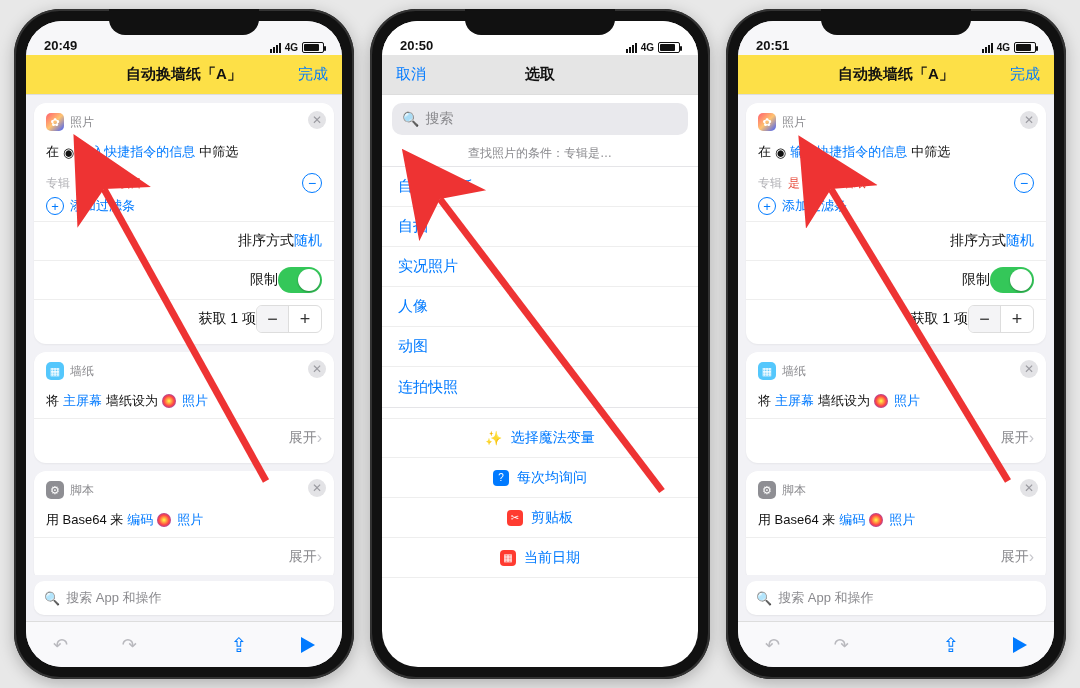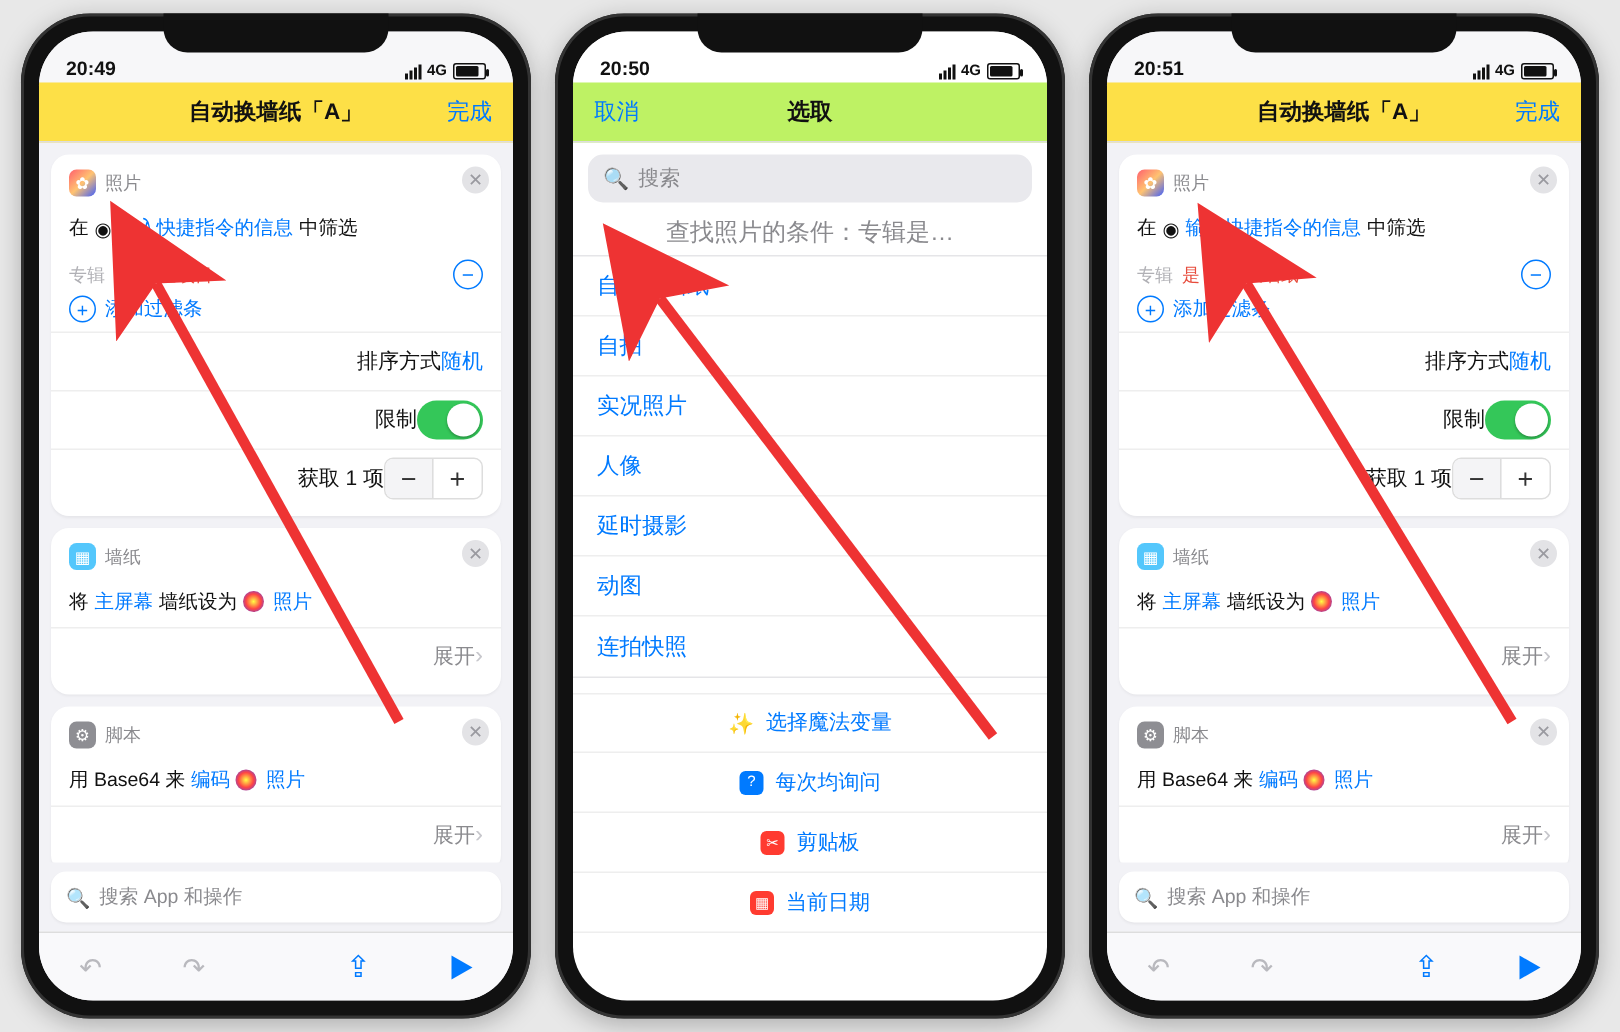--- a/index.html
+++ b/index.html
@@ -87,21 +87,21 @@
   .mi-wall{background:#54c7fc;} .mi-script{background:#8e8e93;}
   .pill-icon{width:14px;height:14px;border-radius:50%;display:inline-block;background:radial-gradient(circle,#ff4,#f44 50%,#44f);margin-right:2px;vertical-align:-2px;}
 
   .search-pill{margin:6px 8px;background:#fff;border-radius:10px;height:34px;display:flex;align-items:center;padding:0 10px;color:#8a8a8e;font-size:13px;gap:6px;box-shadow:0 1px 2px rgba(0,0,0,.06);}
   .bottombar{height:46px;border-top:1px solid #ddd;background:#f9f9fb;display:flex;align-items:center;justify-content:space-around;color:#007aff;font-size:18px;}
   .bottombar .undo,.bottombar .redo{color:#b9b9be}
   .play{width:0;height:0;border-left:14px solid #007aff;border-top:8px solid transparent;border-bottom:8px solid transparent;}
 
   
   .search-top{margin:8px 10px 4px;background:#e9e9ed;border-radius:10px;height:32px;display:flex;align-items:center;padding:0 10px;color:#8a8a8e;gap:6px;font-size:14px;}
-  .cond-label{text-align:center;color:#8a8a8e;font-size:16px;margin:6px 0 4px;}
+  .cond-label{text-align:center;color:#8a8a8e;font-size:12px;margin:6px 0 4px;}
   .list{background:#fff;border-top:1px solid #e5e5e8;border-bottom:1px solid #e5e5e8;}
   .list .item{height:40px;display:flex;align-items:center;padding:0 16px;border-bottom:1px solid #eee;color:#007aff;font-size:15px;}
   .list .item:last-child{border-bottom:none;}
   .magicrow{height:40px;display:flex;align-items:center;justify-content:center;gap:8px;color:#007aff;font-size:14px;background:#fff;border-bottom:1px solid #eee;}
   .magicrow.first{border-top:1px solid #eee;margin-top:10px;}
   .wand{color:#007aff}
   .sq{width:16px;height:16px;border-radius:4px;display:inline-flex;align-items:center;justify-content:center;font-size:10px;color:#fff;}
 
   .arrow-overlay{position:absolute;z-index:40;pointer-events:none;}
   svg.arrow{overflow:visible;}
@@ -247,35 +247,34 @@
         <span class="signal">
             <span></span>
             <span></span>
             <span></span>
             <span></span>
           </span>
         <span>4G</span>
         <span class="battery"></span>
       </span>
     </div>
-    <div class="navbar" style="background:#bef264">
+    <div class="navbar" style="background:#e5e5e5">
       <span class="nav-left">取消</span>
       <span>选取</span>
     </div>
     <div class="search-top">
       <span>🔍</span>
       <span>搜索</span>
     </div>
     <div class="cond-label">查找照片的条件：专辑是…</div>
     <div class="list">
       <div class="item">自动换墙纸</div>
       <div class="item">自拍</div>
       <div class="item">实况照片</div>
       <div class="item">人像</div>
-      <div class="item">延时摄影</div>
       <div class="item">动图</div>
       <div class="item">连拍快照</div>
     </div>
     <div class="magicrow first">
       <span class="wand">✨</span>
       <span>选择魔法变量</span>
     </div>
     <div class="magicrow">
       <span class="sq" style="background:#007aff">?</span>
       <span>每次均询问</span>

